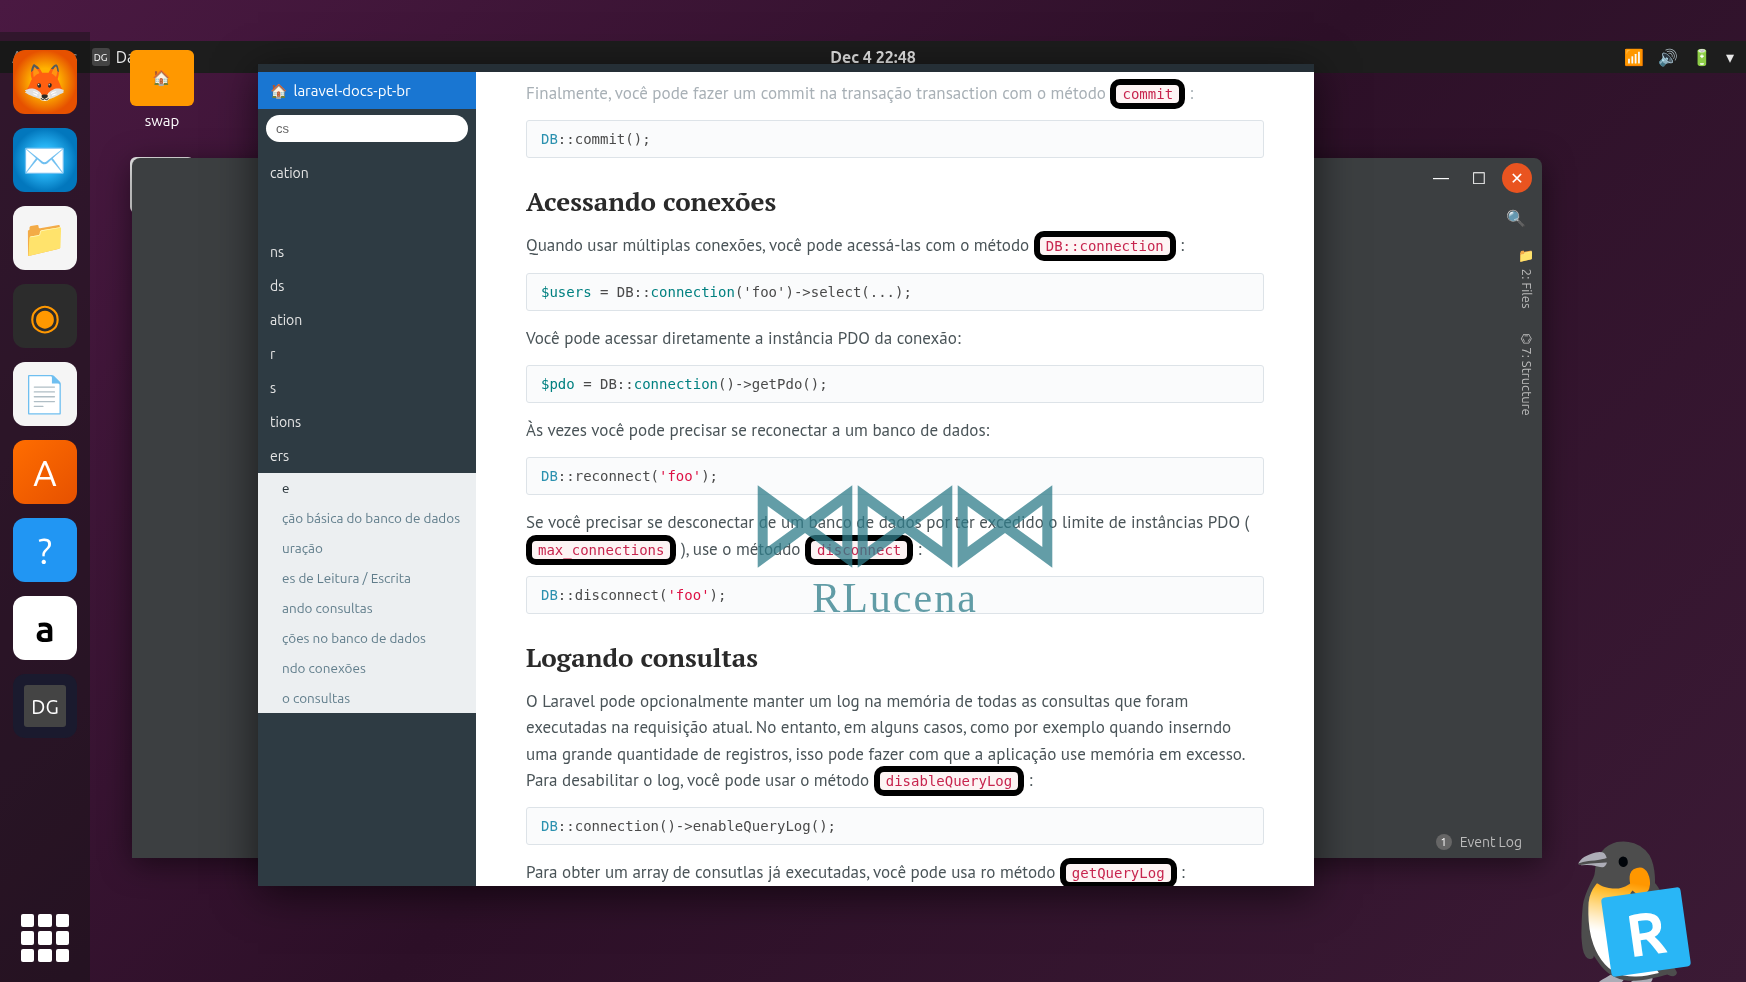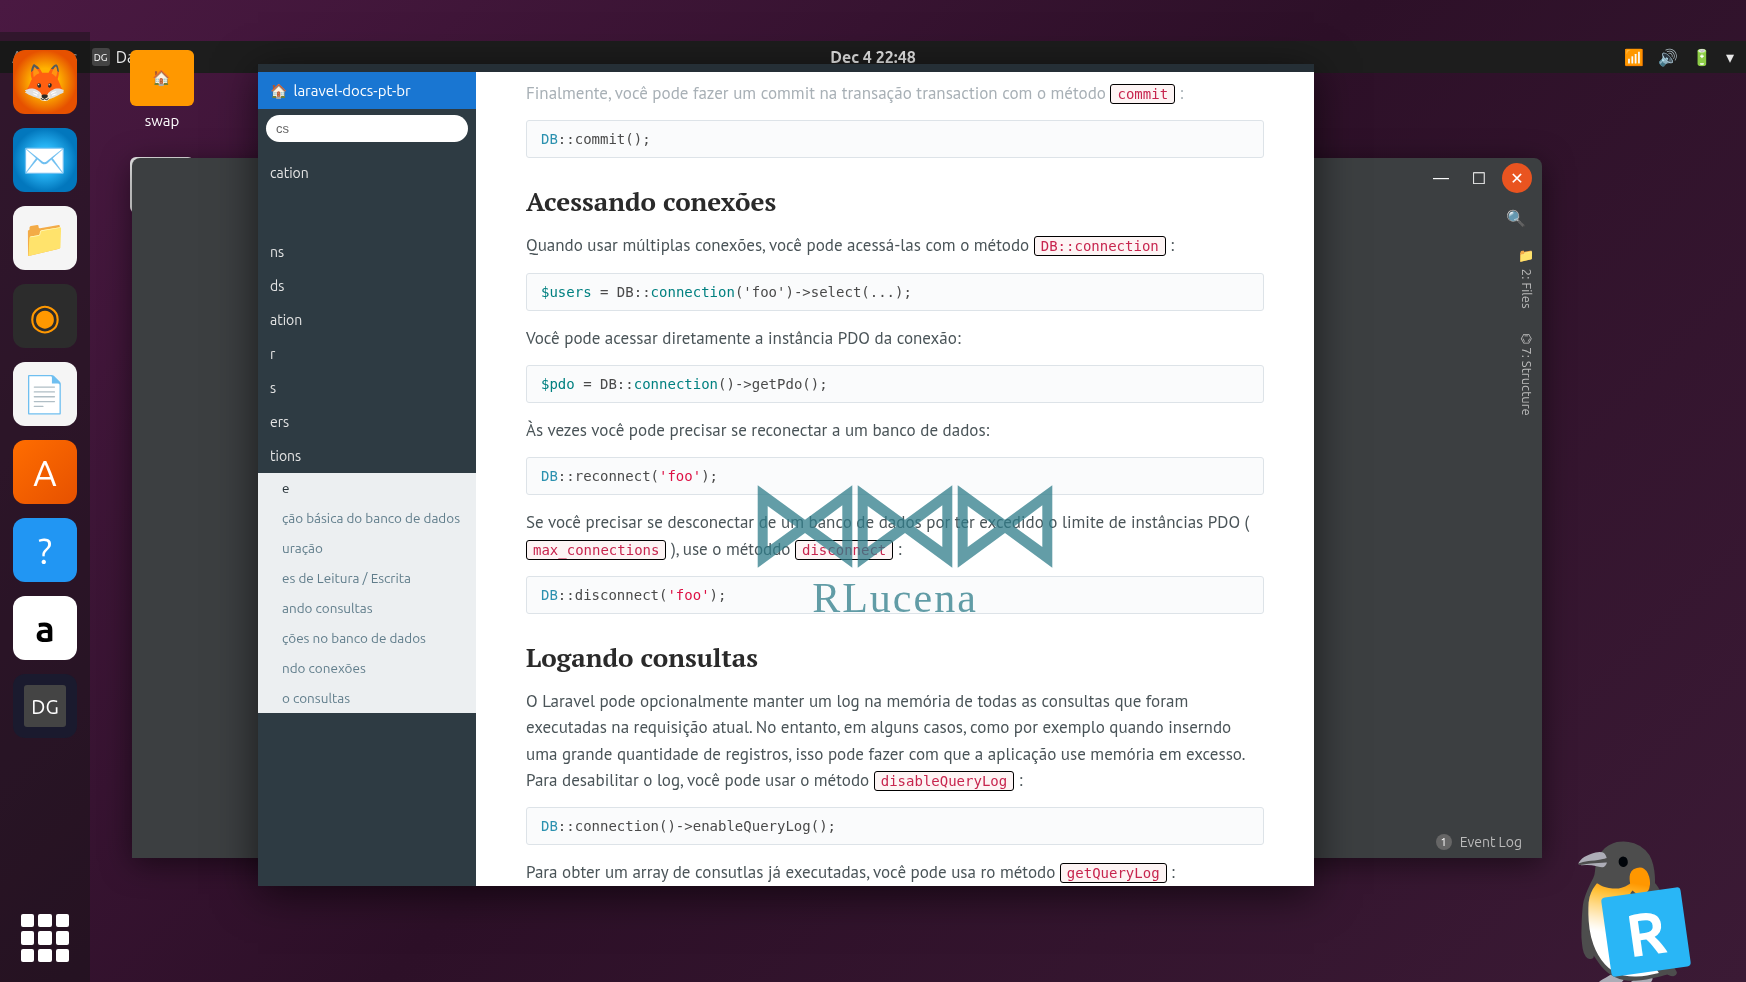--- a/index.html
+++ b/index.html
@@ -140,26 +140,26 @@
   border-radius: 3px;
   padding: 10px 14px;
   font-family: Consolas, monospace;
   font-size: 14px;
   margin: 12px 0;
   white-space: pre;
   overflow: hidden;
 }
 .code-inline {
   background: #fdf4f4;
-  border: 1px solid #000000;
+  border: 6px solid #000000;
   color: #c7254e;
   font-family: Consolas, monospace;
   font-size: 14px;
   padding: 1px 6px;
-  border-radius: 3px;
+  border-radius: 10px;
 }
 .tok-var { color: #008080; }
 .tok-str { color: #d14; }
 .tok-fn { color: #008080; }
 .tok-cls { color: #2b91af; }
 
 
 .watermark {
   position: absolute;
   left: 50%;
@@ -263,22 +263,22 @@
     <div class="side-search">
       <input type="text" value="cs" style="">
     </div>
     <div class="side-item">cation</div>
     <div style="height:45px"></div>
     <div class="side-item">ns</div>
     <div class="side-item">ds</div>
     <div class="side-item">ation</div>
     <div class="side-item">r</div>
     <div class="side-item">s</div>
+    <div class="side-item">tions</div>
     <div class="side-item">ers</div>
-    <div class="side-item">tions</div>
     <div class="side-item active-group">
       <div class="side-sub" style="color:#263238;">e</div>
       <div class="side-sub">ção básica do banco de dados</div>
       <div class="side-sub">uração</div>
       <div class="side-sub">es de Leitura / Escrita</div>
       <div class="side-sub">ando consultas</div>
       <div class="side-sub">ções no banco de dados</div>
       <div class="side-sub">ndo conexões</div>
       <div class="side-sub">o consultas</div>
     </div>

